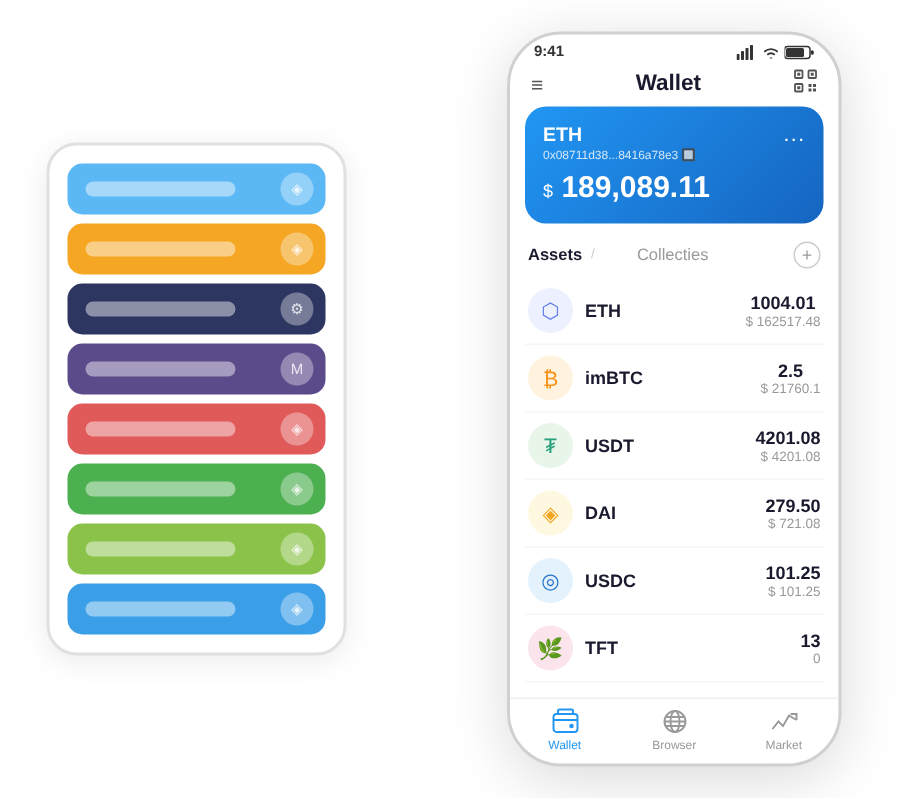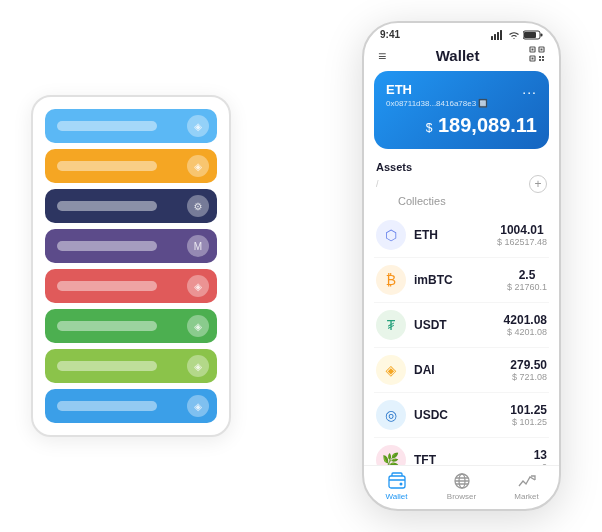--- a/index.html
+++ b/index.html
@@ -65,21 +65,21 @@
       justify-content: center;
       font-size: 10px;
       color: rgba(255,255,255,0.8);
     }
 
     
     .phone {
       position: absolute;
       right: 30px;
       top: 10px;
-      width: 199px;
+      width: 223px;
       height: 490px;
       background: #fff;
       border-radius: 36px;
       border: 2px solid #d0d0d0;
       box-shadow: 0 8px 40px rgba(0,0,0,0.15);
       overflow: hidden;
       display: flex;
       flex-direction: column;
     }
     .phone-status-bar {
@@ -140,40 +140,39 @@
       letter-spacing: 1px;
     }
     .eth-card-address {
       font-size: 8px;
       opacity: 0.8;
       margin-bottom: 6px;
     }
     .eth-card-balance {
       font-size: 20px;
       font-weight: 700;
-      text-align: right;
+      text-align: left;
     }
     .eth-card-balance-prefix {
       font-size: 12px;
       font-weight: 400;
     }
 
     
     .assets-header {
       display: flex;
       justify-content: space-between;
       align-items: center;
       padding: 4px 12px 6px 12px;
     }
     .assets-tabs {
       display: flex;
       gap: 6px;
       align-items: flex-start;
       font-size: 11px;
-      flex-direction: column;
     }
     .assets-tab-active {
       color: #1a1a2e;
       font-weight: 600;
     }
     .assets-tab-sep {
       color: #ccc;
       font-size: 9px;
     }
     .assets-tab-inactive {

